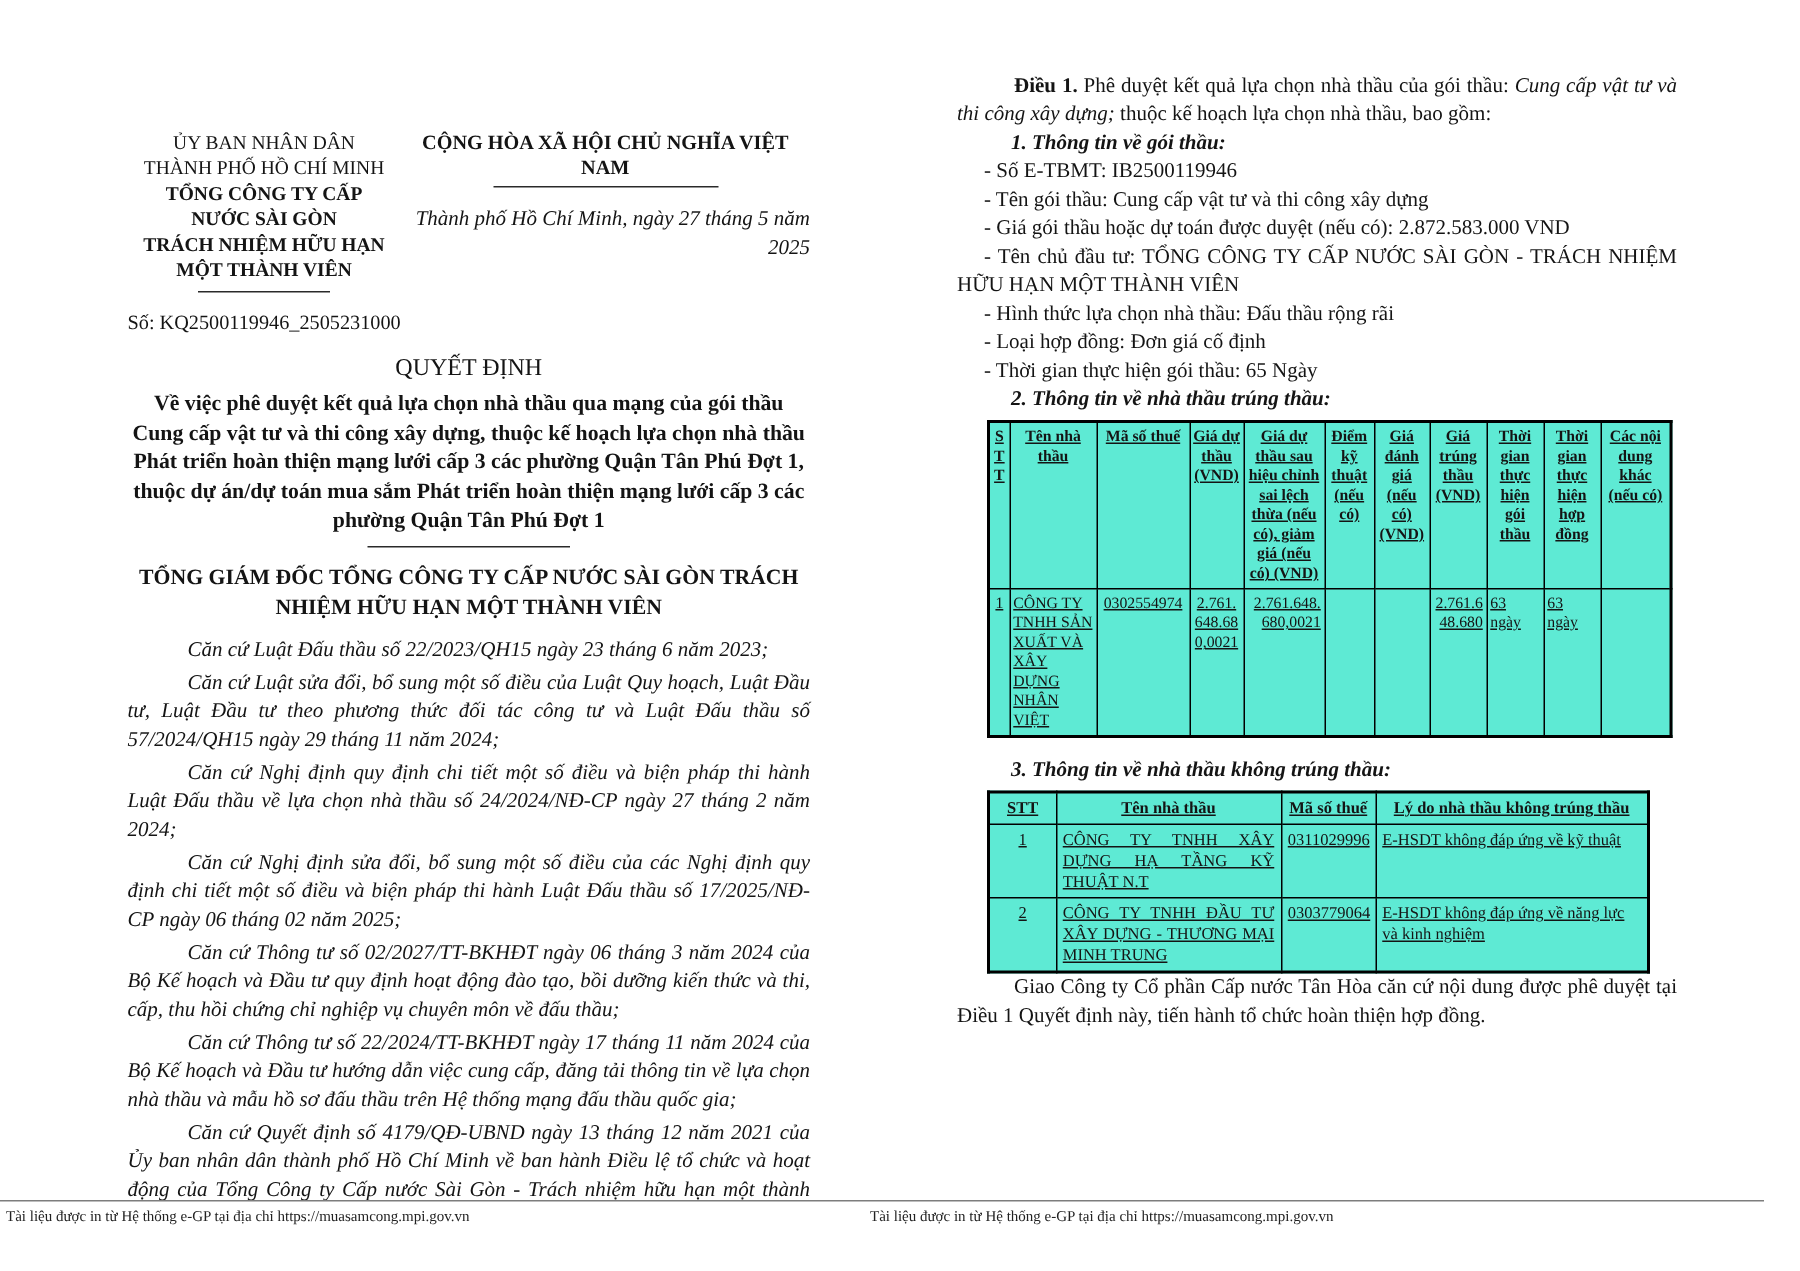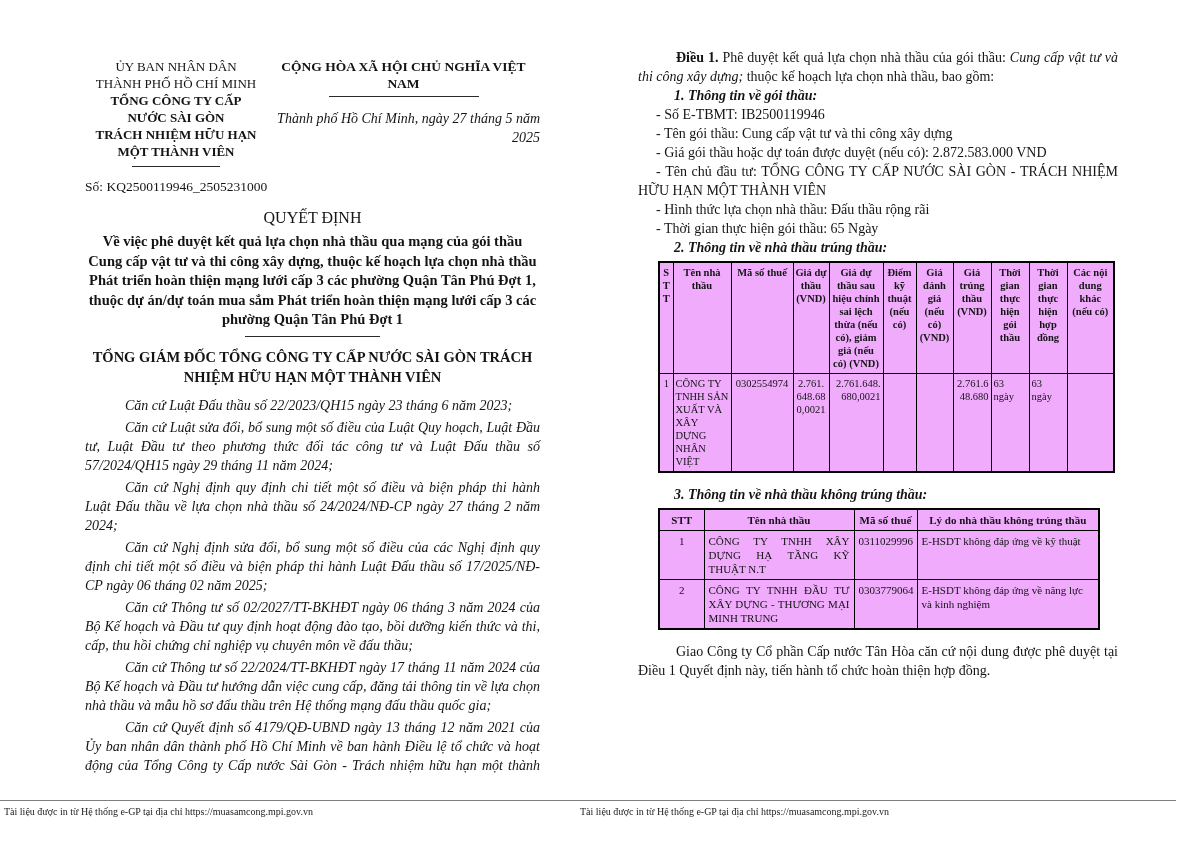--- a/index.html
+++ b/index.html
@@ -6,21 +6,21 @@
   body{
     width:1200px;height:847px;background:#ffffff;position:relative;
     font-family:"Liberation Serif","DejaVu Serif",serif;color:#141414;
     -webkit-font-smoothing:antialiased;
   }
   .page{position:absolute;top:0;width:600px;height:847px;box-sizing:border-box;background:#fff;}
   #page1{left:0;padding:58px 60px 0 85px;}
   #page2{left:576px;padding:48px 58px 0 62px;}
 
   
-  .hdr{display:flex;}
+  .hdr{display:flex;margin-top:28px;}
   .hdr-left{width:40%;text-align:center;font-size:13px;line-height:17px;}
   .hdr-left .bold{font-weight:bold;}
   .hdr-right{width:60%;text-align:center;}
   .nat{font-size:13.5px;font-weight:bold;line-height:17px;}
   .motto{font-size:14px;font-weight:bold;line-height:18px;margin-top:2px;}
   .rule{border-top:1px solid #2a2a2a;height:0;}
   .rule-org{width:88px;margin:6px auto 0;}
   .rule-motto{width:150px;margin:4px auto 0;}
   .dateline{font-style:italic;font-size:14px;line-height:19px;margin-top:12px;text-align:right;}
   .doc-number{font-size:13.5px;margin-top:12px;}
@@ -34,21 +34,21 @@
   .recitals p{margin:0 0 3px;text-indent:40px;text-align:justify;font-size:14px;line-height:19px;font-style:italic;}
   .recitals p.cont{text-align-last:justify;}
 
   
   .para{font-size:14px;line-height:19px;text-align:justify;margin:0;}
   .indent{text-indent:38px;}
   .sect{font-weight:bold;font-style:italic;font-size:14px;line-height:19px;margin:0;text-indent:36px;}
   .bullet{font-size:14px;line-height:19px;margin:0;text-indent:18px;text-align:justify;}
   .mt12{margin-top:12px;}
 
-  table.tbl{border-collapse:collapse;table-layout:fixed;border:2px solid #000;margin:4px 0 12px 20px;background:#f0abfc;}
+  table.tbl{border-collapse:collapse;table-layout:fixed;border:2px solid #000;margin:4px 0 0 20px;background:#5eead4;text-decoration:underline;}
   .tbl th,.tbl td{border:1px solid #000;vertical-align:top;overflow:hidden;}
 
   .tbl-win{width:455px;font-size:10.5px;}
   .tbl-win th{font-weight:bold;text-align:center;padding:3px 1px;line-height:13px;}
   .tbl-win td{padding:3px 2px;line-height:13px;text-align:left;}
   .tbl-win th:first-child{word-break:break-all;}
   .tbl-win td:nth-child(1){text-align:center;}
   .tbl-win td:nth-child(3){text-align:center;}
   .tbl-win td:nth-child(4){word-break:break-all;text-align:center;}
   .tbl-win td:nth-child(5){word-break:break-all;text-align:right;}
@@ -110,20 +110,21 @@
 
 <section class="page" id="page2">
   <p class="para indent"><b>Điều 1.</b><span> Phê duyệt kết quả lựa chọn nhà thầu của gói thầu: </span><i>Cung cấp vật tư và thi công xây dựng;</i><span> thuộc kế hoạch lựa chọn nhà thầu, bao gồm:</span></p>
 
   <p class="sect">1. Thông tin về gói thầu:</p>
   <p class="bullet">- Số E-TBMT: IB2500119946</p>
   <p class="bullet">- Tên gói thầu: Cung cấp vật tư và thi công xây dựng</p>
   <p class="bullet">- Giá gói thầu hoặc dự toán được duyệt (nếu có): 2.872.583.000 VND</p>
   <p class="bullet">- Tên chủ đầu tư: TỔNG CÔNG TY CẤP NƯỚC SÀI GÒN - TRÁCH NHIỆM HỮU HẠN MỘT THÀNH VIÊN</p>
   <p class="bullet">- Hình thức lựa chọn nhà thầu: Đấu thầu rộng rãi</p>
+  <p class="bullet">- Loại hợp đồng: Đơn giá cố định</p>
   <p class="bullet">- Thời gian thực hiện gói thầu: 65 Ngày</p>
 
   <p class="sect">2. Thông tin về nhà thầu trúng thầu:</p>
 
   <table class="tbl tbl-win">
     <colgroup>
       <col style="width:14px">
         <col style="width:58px">
         <col style="width:62px">
         <col style="width:36px">

